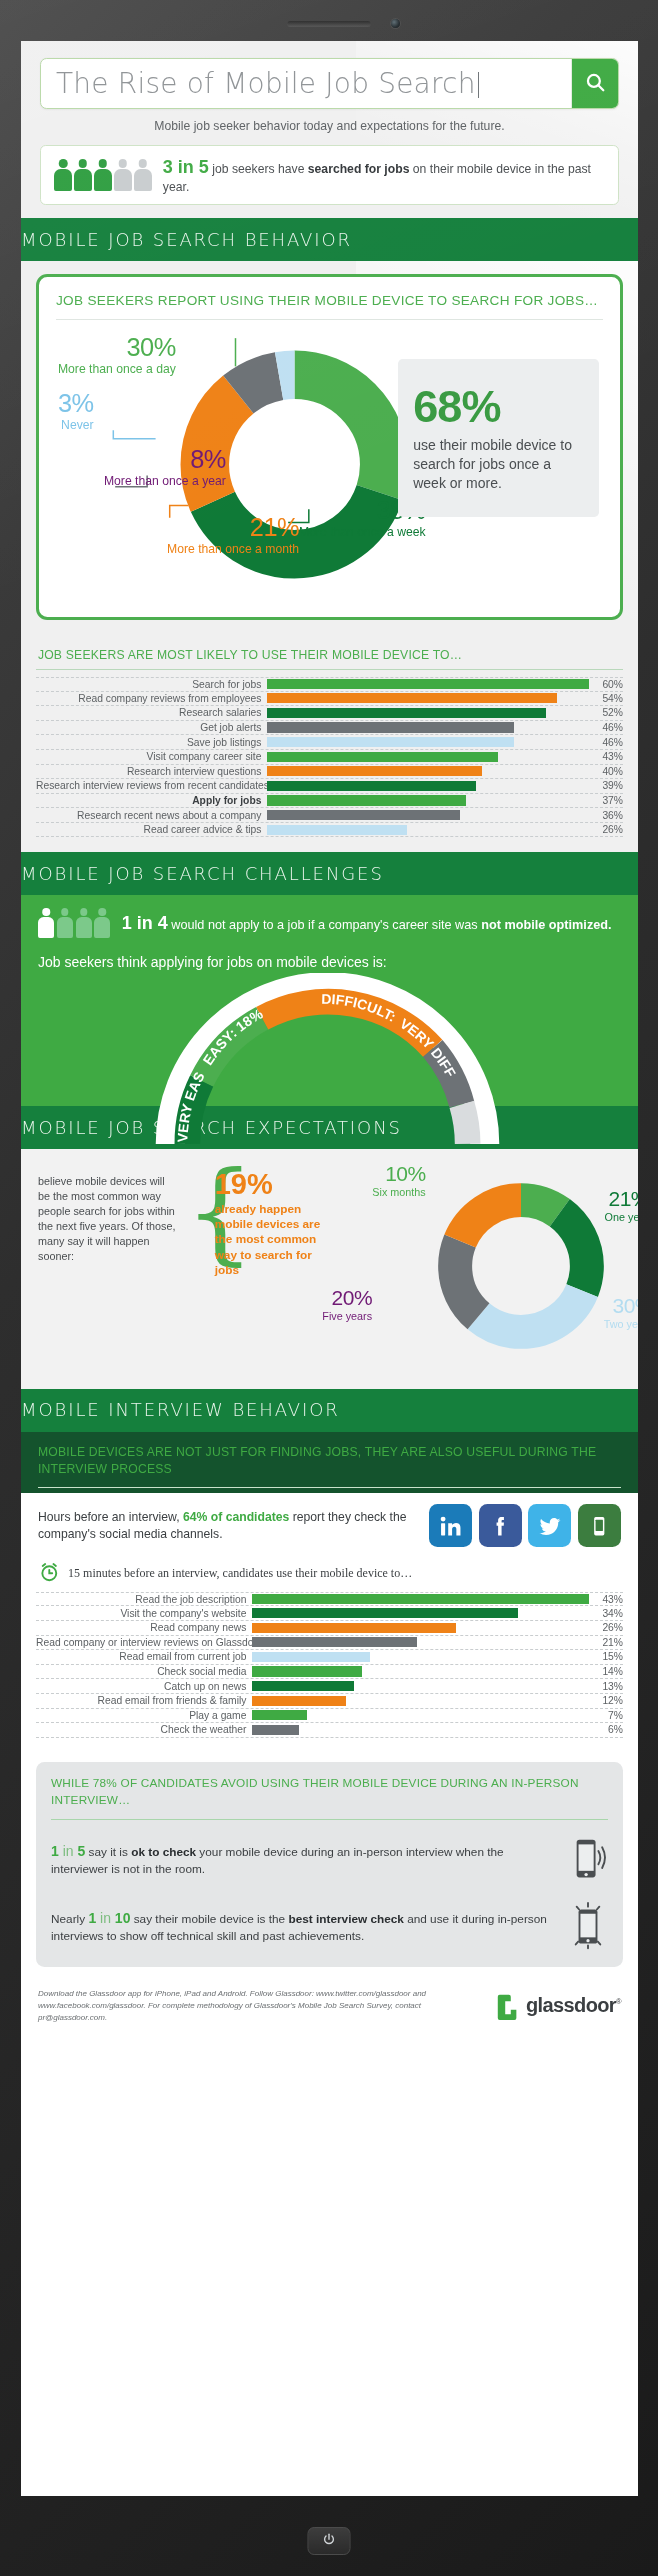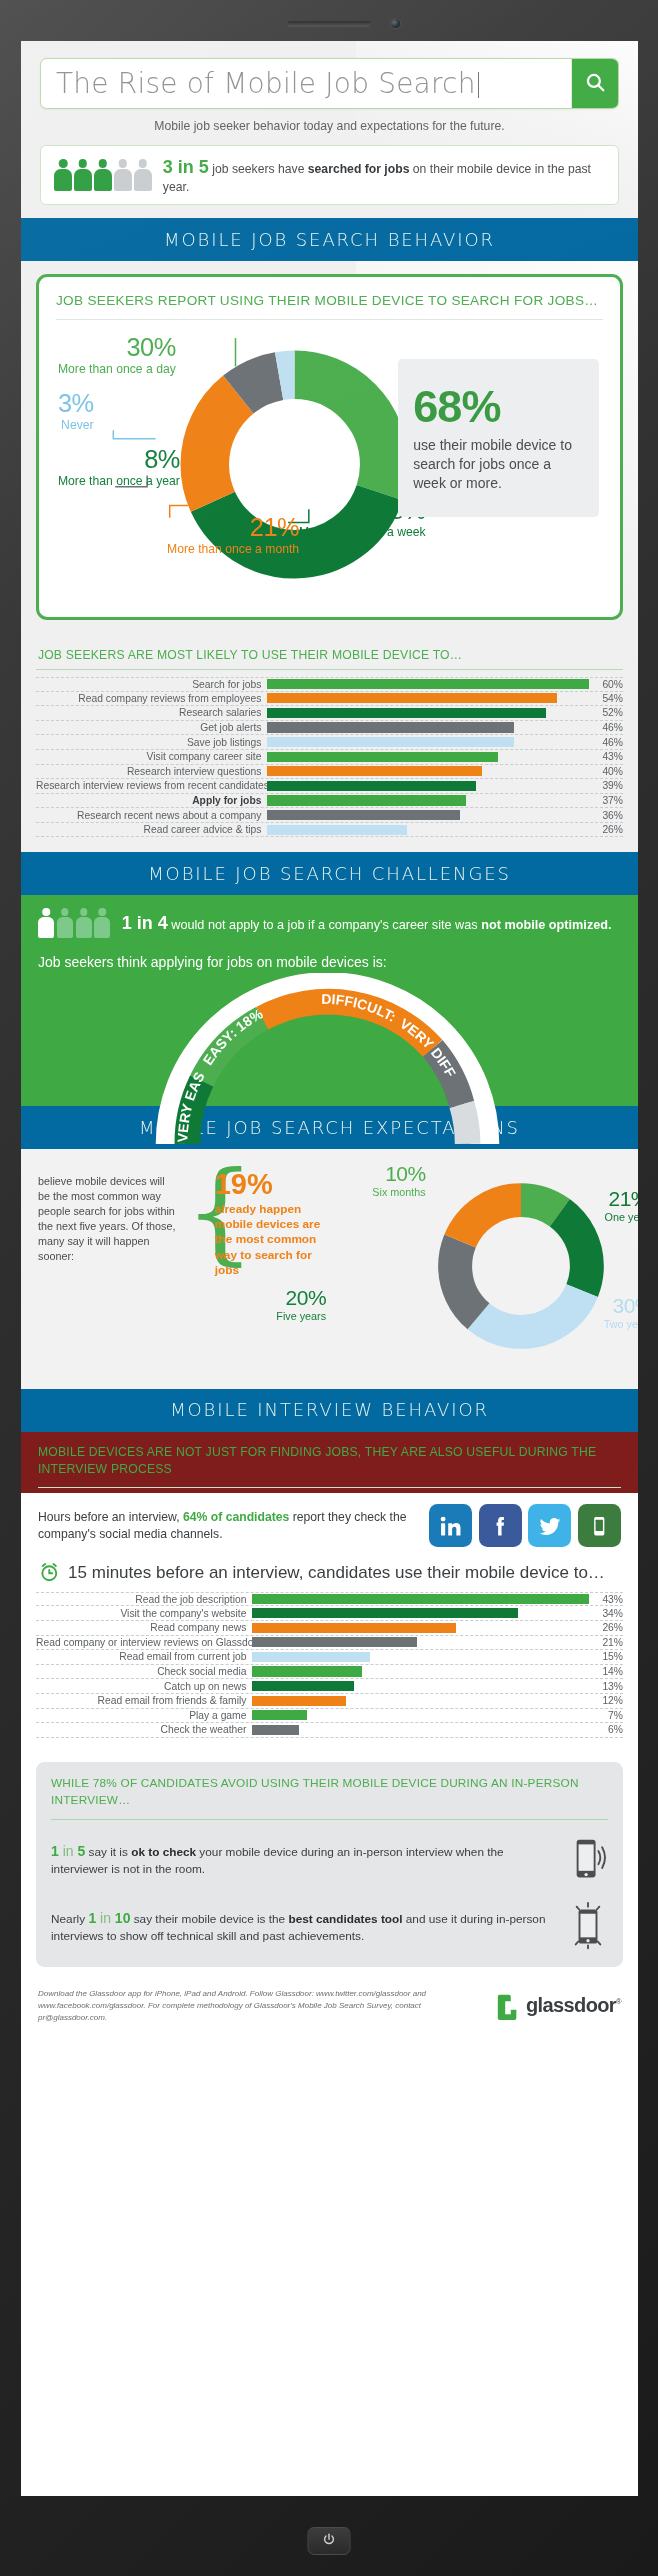--- a/index.html
+++ b/index.html
@@ -93,21 +93,21 @@
   .person .head { position:absolute; top:0; left:50%; transform:translateX(-50%); width:8.5px;height:8.5px;border-radius:50%; }
   .person .body { position:absolute; bottom:0; left:0; width:18px; height:22.6px; border-radius:6.6px 6.6px 1.9px 1.9px; }
   .p-on .head,.p-on .body{ background:#2f9e41; }
   .p-off .head,.p-off .body{ background:#c9cdcf; }
   .tif-text { font-size:12.2px; color:#4a4e51; line-height:1.35; }
   .tif-text .big { font-size:18px; font-weight:700; color:#3faa43; }
   .tif-text b{ color:#34383b; }
 
   
   .banner {
-    background:#0369a1; color:#eaf5ec; text-align:center;
+    background:#15803d; color:#eaf5ec; 
     font-size:18px; letter-spacing:1.9px; font-weight:300;
     padding:10.3px 0 11.3px 0;
     font-family:"DejaVu Sans", sans-serif;
   }
 
   
   .greenwrap { background:#f0f0f0; padding:13px 15px 15px 15px; position:relative; overflow:hidden;}
   .greenwrap::after{
     content:""; position:absolute; top:0; right:0; width:282px; height:100%;
     background:linear-gradient(210deg, rgba(255,255,255,0.85) 0%, rgba(255,255,255,0) 70%);
@@ -122,21 +122,21 @@
     color:#4cae4f; font-size:13.6px; font-weight:400; letter-spacing:0.3px; line-height:1.35;
     border-bottom:1.9px solid #dfe6e1; padding-bottom:8.5px; margin-bottom:5.6px;
   }
   .donut-area { position:relative; height:282px; }
   .donut-area svg.donut{ position:absolute; left:120px; top:21px; }
   .lbl { position:absolute; line-height:1.15;text-align:right; }
   .lbl .num { font-size:25.4px; font-weight:400; letter-spacing:-0.5px; }
   .lbl .cap { font-size:12.2px; }
   .l-green  .num,.l-green .cap { color:#4cae4f; }
   .l-blue   .num,.l-blue .cap  { color:#7cc3e8; }
-  .l-gray   .num,.l-gray .cap  { color:#15803d; }
+  .l-gray   .num,.l-gray .cap  { color:#701a75;margin-left:46px; }
   .l-orange .num,.l-orange .cap{ color:#ef8217; }
   .l-dgreen .num,.l-dgreen .cap{ color:#0f7a37; }
   .bigstat {
     position:absolute; right:3.8px; top:34px; width:201px; height:158px;
     background:#eceeef; border-radius:4.7px; padding:13px 15px;
     display:flex; flex-direction:column; justify-content:center;
   }
   .bigstat .pct{ font-size:45px; font-weight:700; color:#3a9b43; line-height:1; letter-spacing:-0.9px;}
   .bigstat .txt{ font-size:14px; color:#4a4e51; margin-top:7.5px; line-height:1.35; }
 
@@ -175,30 +175,30 @@
   .exp-84{ font-size:55px; font-weight:700; color:#4cae4f; line-height:0.95; letter-spacing:-1.9px; }
   .exp-sub{ font-size:10.8px; color:#4a4e51; line-height:1.4; margin-top:7.5px; }
   .brace{ width:24.5px; color:#4cae4f; font-size:111px; line-height:0.82; font-weight:200; font-family:"DejaVu Serif", serif; }
   .exp-mid{ width:111px; padding-top:3.8px;}
   .exp-19{ font-size:29px; font-weight:700; color:#ef8217; line-height:1; }
   .exp-19txt{ font-size:11.8px; font-weight:700; color:#ef8217; line-height:1.3; margin-top:2.8px; }
   .exp-donut{ position:relative; flex:1; height:202px; }
   .exp-donut svg{ position:absolute; right:21px; top:21px; }
 
   
-  .intro2 { background:#7f1d1d; padding:12.2px 17px 5.6px 17px; }
+  .intro2 { background:#14532d; padding:12.2px 17px 5.6px 17px; }
   .intro2 h3{ color:#3faa43; font-size:12.2px; font-weight:400; letter-spacing:0.2px; line-height:1.4;
               border-bottom:1.9px solid #c9e2cb; padding-bottom:8.5px; }
   .social-row{ display:flex; align-items:center; gap:14px; padding:11.3px 17px 3.8px 17px; }
   .social-text{ flex:1; font-size:12.2px; color:#3b3f42; line-height:1.4; }
   .social-text b{ color:#3faa43; }
   .sicons{ display:flex; gap:6.6px; }
   .sicon{ width:43px; height:43px; border-radius:8.5px; display:flex; align-items:center; justify-content:center; }
   .clock-row{ display:flex; align-items:center; gap:7.5px; padding:9.4px 17px 5.6px 17px; }
-  .clock-row .t{ font-size:17px; color:#3b3f42; }
+  .clock-row .t{ font-size:12px; color:#3b3f42;font-family:Liberation Serif, serif; }
 
   
   .avoidbox{ margin:9.4px 15px 11.3px 15px; background:#e4e6e7; border-radius:8.5px; padding:13px 15px; }
   .avoidbox h4{ color:#4cae4f; font-size:11.8px; font-weight:400; line-height:1.45; letter-spacing:0.2px;
                 border-bottom:1.9px solid #a9d6ac; padding-bottom:9.4px; }
   .avoid-item{ display:flex; align-items:center; gap:11.3px; margin-top:12.2px; }
   .avoid-item p{ flex:1; font-size:11.8px; color:#3b3f42; line-height:1.45; }
   .avoid-item p .g{ color:#3faa43; font-weight:700; font-size:14px; }
   .avoid-item p b{ color:#2a2e31; }
   .phone-ic{ width:41px; height:55px; display:flex; align-items:center; justify-content:center; }
@@ -644,21 +644,21 @@
               <rect x="10" y="11" width="16" height="28" fill="#eceeef"></rect>
               <circle cx="18" cy="43" r="1.8" fill="#eceeef"></circle>
               <path d="M31 18 q4 7 0 14" stroke="#4a4e51" stroke-width="2" fill="none" stroke-linecap="round"></path>
               <path d="M35 14 q6 11 0 22" stroke="#4a4e51" stroke-width="2" fill="none" stroke-linecap="round"></path>
             </svg>
           </div>
         </div>
 
         <div class="avoid-item">
           <p>
-            <span>Nearly </span><span class="g">1</span><span class="g" style="font-weight:400;color:#7dbd80;"> in </span><span class="g">10</span><span> say their mobile device is the </span><b>best candidates tool</b><span> and use it during in-person interviews to show off technical skill and past achievements.</span>
+            <span>Nearly </span><span class="g">1</span><span class="g" style="font-weight:400;color:#7dbd80;"> in </span><span class="g">10</span><span> say their mobile device is the </span><b>best interview check</b><span> and use it during in-person interviews to show off technical skill and past achievements.</span>
           </p>
           <div class="phone-ic">
             <svg width="38" height="51" viewBox="0 0 40 54">
               <g stroke="#4a4e51" stroke-width="2" stroke-linecap="round">
                 <path d="M20 2 v4"></path>
                   <path d="M8 6 l2.6 3"></path>
                   <path d="M32 6 l-2.6 3"></path>
                 <path d="M20 50 v-3"></path>
                   <path d="M7 46 l2.6-3"></path>
                   <path d="M33 46 l-2.6-3"></path>

